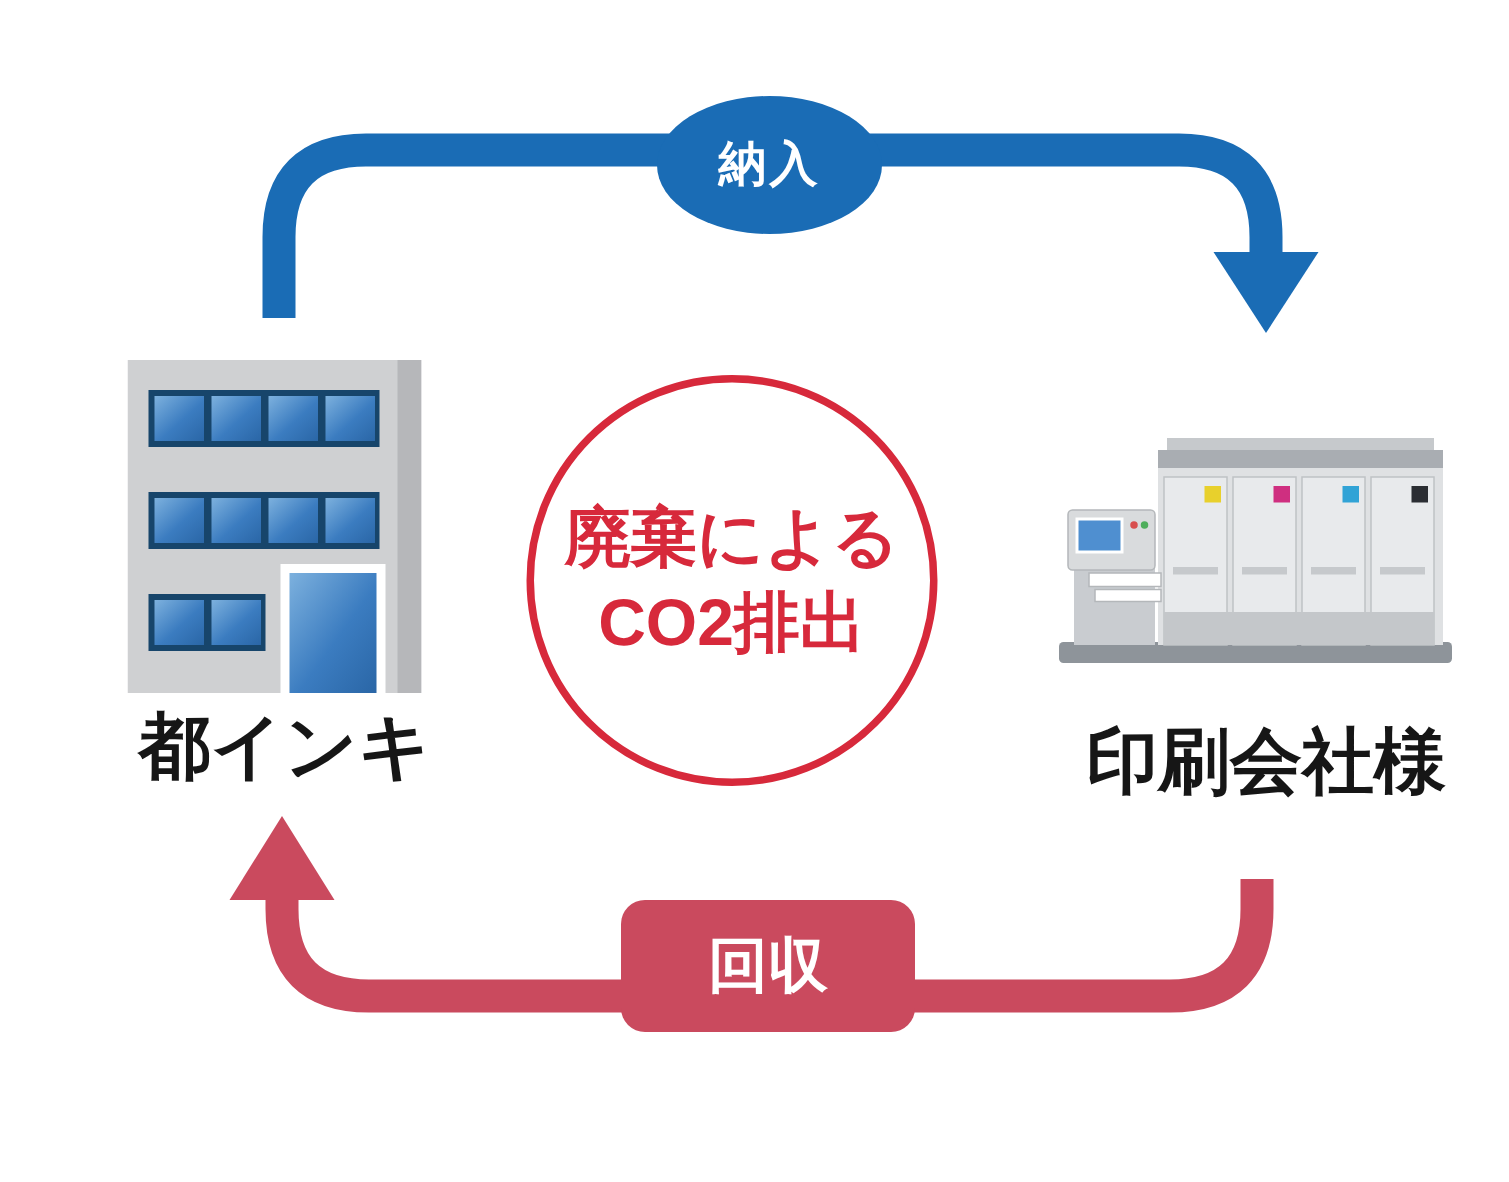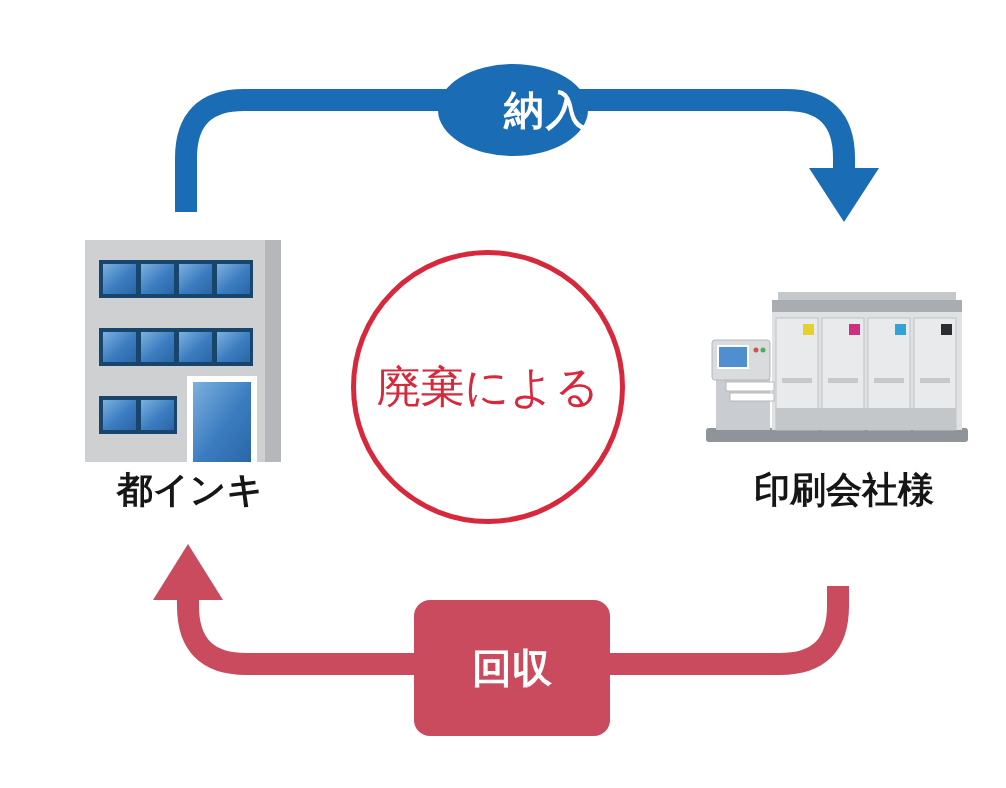--- a/index.html
+++ b/index.html
@@ -22,32 +22,32 @@
   .arrow-path { fill: none; stroke-width: 22; }
   .arrow-blue { stroke: #1a6cb5; }
   .arrow-red  { stroke: #ca4a5e; }
 
   .badge-oval {
     position: absolute;
     left: 438px; top: 64px;
     width: 150px; height: 92px;
     background: #1a6cb5;
     border-radius: 50%;
-    display: flex; align-items: center; justify-content: flex-end;
+    display: flex; align-items: center; justify-content: center;
     color: #ffffff;
-    font-size: 40px;
+    font-size: 32px;
     font-weight: 700;
     letter-spacing: 2px;
     z-index: 3;
   }
 
   .badge-rect {
     position: absolute;
     left: 414px; top: 600px;
-    width: 196px; height: 136px;
+    width: 196px; height: 88px;
     background: #ca4a5e;
     border-radius: 16px;
     display: flex; flex-direction: column;
     align-items: center; justify-content: center;
     color: #ffffff;
     font-size: 40px;
     font-weight: 700;
     line-height: 1.25;
     text-align: center;
     z-index: 3;
@@ -57,40 +57,40 @@
     position: absolute;
     left: 351px; top: 250px;
     width: 274px; height: 274px;
     background: #ffffff;
     border: 5px solid #d7293b;
     border-radius: 50%;
     display: flex; flex-direction: column;
     align-items: center; justify-content: center;
     color: #d7293b;
     font-size: 44px;
-    font-weight: 400;
+    font-weight: 700;
     line-height: 1.3;
     text-align: center;
     z-index: 4;
   }
 
   .illustration { position: absolute; z-index: 2; }
   .building-art { left: 85px; top: 240px; width: 196px; height: 222px; }
   .press-art    { left: 706px; top: 282px; width: 262px; height: 162px; }
 
   .caption {
     position: absolute;
-    font-size: 36px;
+    font-size: 48px;
     font-weight: 600;
     color: #161616;
     text-align: center;
     z-index: 2;
   }
   .caption-left  { left: 60px;  top: 466px; width: 260px; }
-  .caption-right { left: 714px; top: 466px; width: 260px; }
+  .caption-right { left: 714px; top: 476px; width: 260px; }
 </style>
 </head>
 <body>
 
 <div class="canvas">
 
   <svg class="arrows" viewBox="0 0 1006 788" width="1006" height="788" aria-hidden="true">
     <path class="arrow-path arrow-blue" d="M 186 212 L 186 158 Q 186 100 244 100 L 786 100 Q 844 100 844 158 L 844 172"></path>
     <polygon fill="#1a6cb5" points="809,168 879,168 844,222"></polygon>
     <path class="arrow-path arrow-red" d="M 838 586 L 838 606 Q 838 664 780 664 L 246 664 Q 188 664 188 606 L 188 598"></path>
@@ -100,20 +100,21 @@
   <div class="badge-oval">
     <span>納入</span>
   </div>
 
   <div class="badge-rect">
     <span>回収</span>
   </div>
 
   <div class="badge-circle">
     <span>廃棄による</span>
+    <span>CO2排出</span>
   </div>
 
   <svg class="illustration building-art" viewBox="0 0 196 222" width="196" height="222" aria-hidden="true">
     <defs>
       <linearGradient id="winGrad" x1="0" y1="0" x2="1" y2="1">
         <stop offset="0" stop-color="#7db1de"></stop>
         <stop offset="0.55" stop-color="#3b7cc0"></stop>
         <stop offset="1" stop-color="#2a66a6"></stop>
       </linearGradient>
     </defs>

